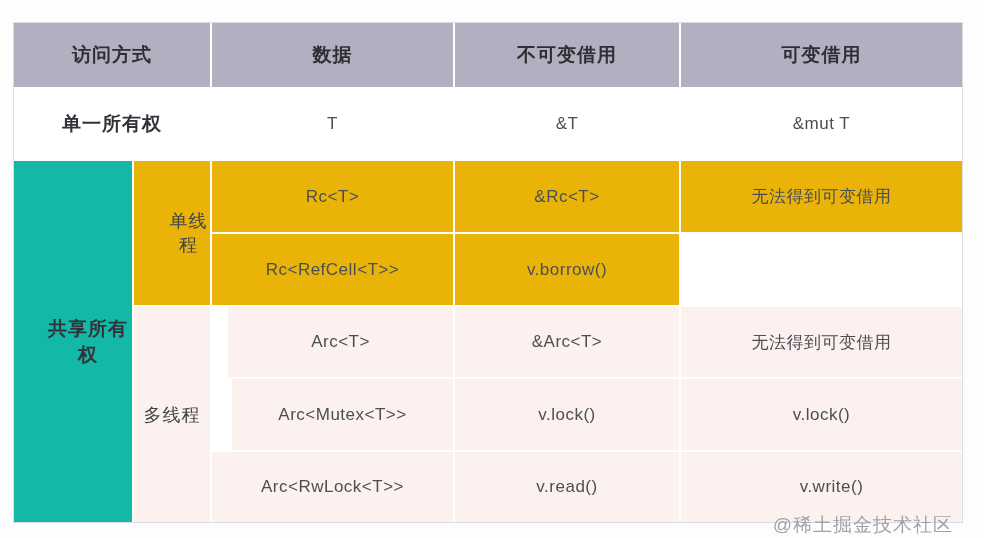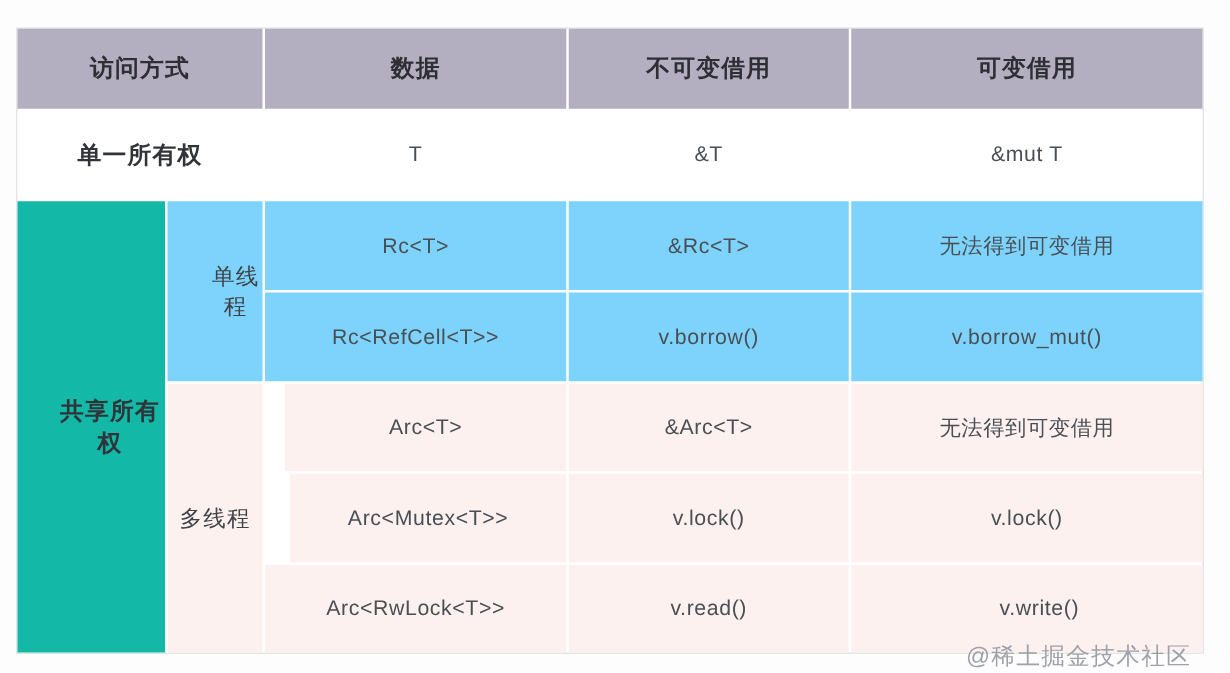--- a/index.html
+++ b/index.html
@@ -44,21 +44,21 @@
     font-size: 19px;
     font-weight: 700;
     letter-spacing: 1px;
   }
   .hdr-access { grid-column: 1 / 3; grid-row: 1; }
   .hdr-data   { grid-column: 3; grid-row: 1; }
   .hdr-immut  { grid-column: 4; grid-row: 1; }
   .hdr-mut    { grid-column: 5; grid-row: 1; }
 
   .white { background: #ffffff; }
-  .teal  { background: #7dd3fc; }
+  .teal  { background: #eab308; }
   .pink  { background: #fdf1ef; }
   .gray  { background: #14b8a6; padding-left: 30px; }
 
   .owner-label {
     font-size: 19px;
     font-weight: 700;
     color: #303338;
     letter-spacing: 1px;
   }
   .thread-label {
@@ -124,21 +124,20 @@
 
     <div class="cell teal thread-label thread-single">单线程</div>
     <div class="cell pink thread-label thread-multi">多线程</div>
 
     <div class="cell teal r3-d">Rc&lt;T&gt;</div>
     <div class="cell teal r3-i">&amp;Rc&lt;T&gt;</div>
     <div class="cell teal r3-m">无法得到可变借用</div>
 
     <div class="cell teal r4-d">Rc&lt;RefCell&lt;T&gt;&gt;</div>
     <div class="cell teal r4-i">v.borrow()</div>
-    <div class="cell teal r4-m">v.borrow_mut()</div>
 
     <div class="cell pink r5-d">Arc&lt;T&gt;</div>
     <div class="cell pink r5-i">&amp;Arc&lt;T&gt;</div>
     <div class="cell pink r5-m">无法得到可变借用</div>
 
     <div class="cell pink r6-d">Arc&lt;Mutex&lt;T&gt;&gt;</div>
     <div class="cell pink r6-i">v.lock()</div>
     <div class="cell pink r6-m">v.lock()</div>
 
     <div class="cell pink r7-d">Arc&lt;RwLock&lt;T&gt;&gt;</div>

